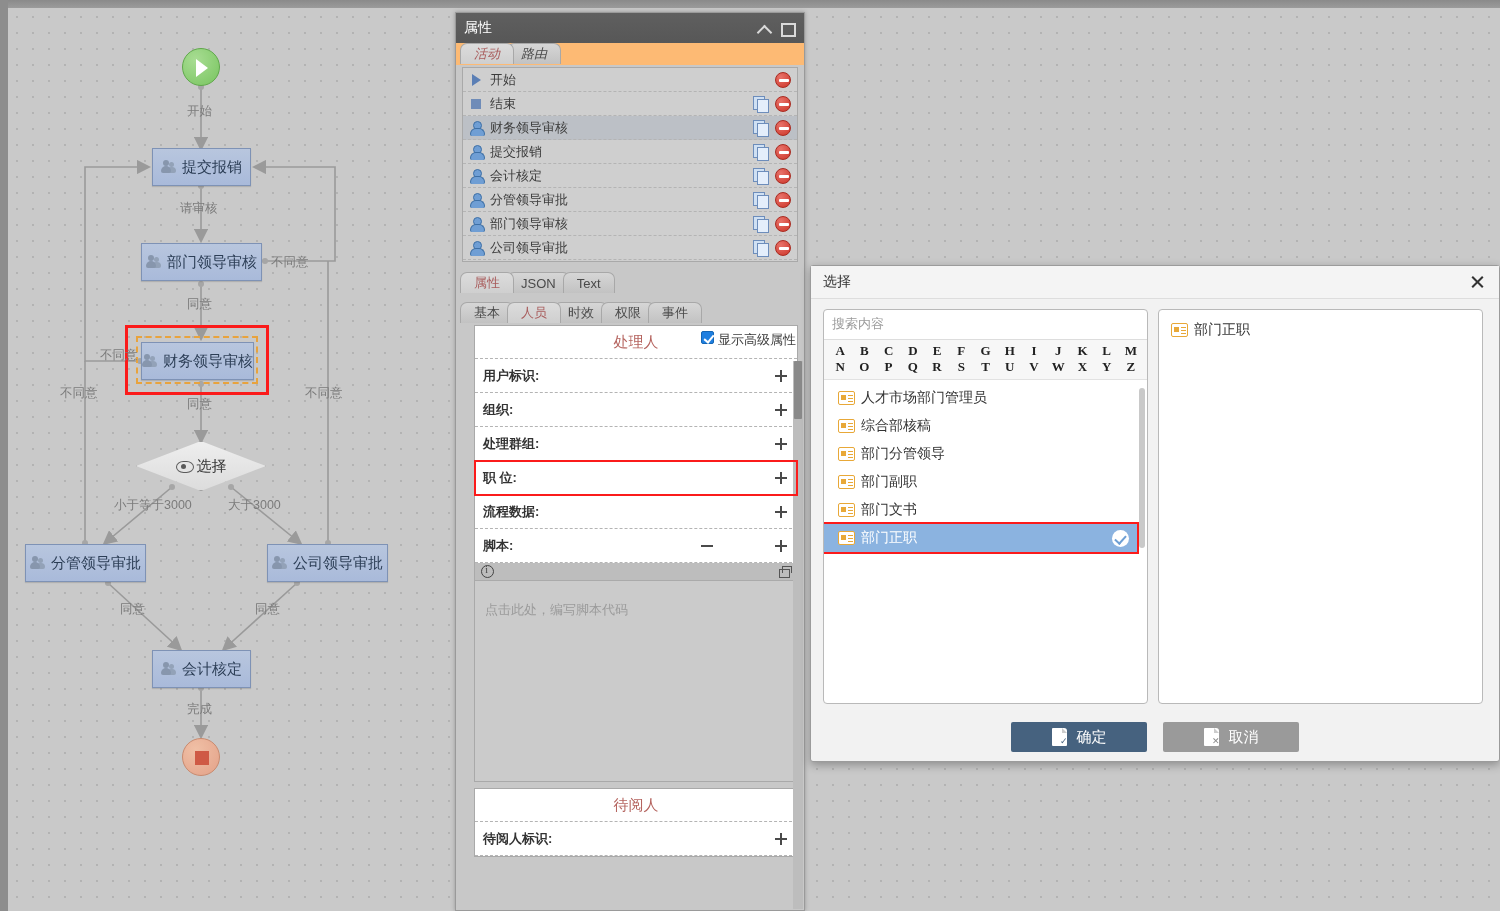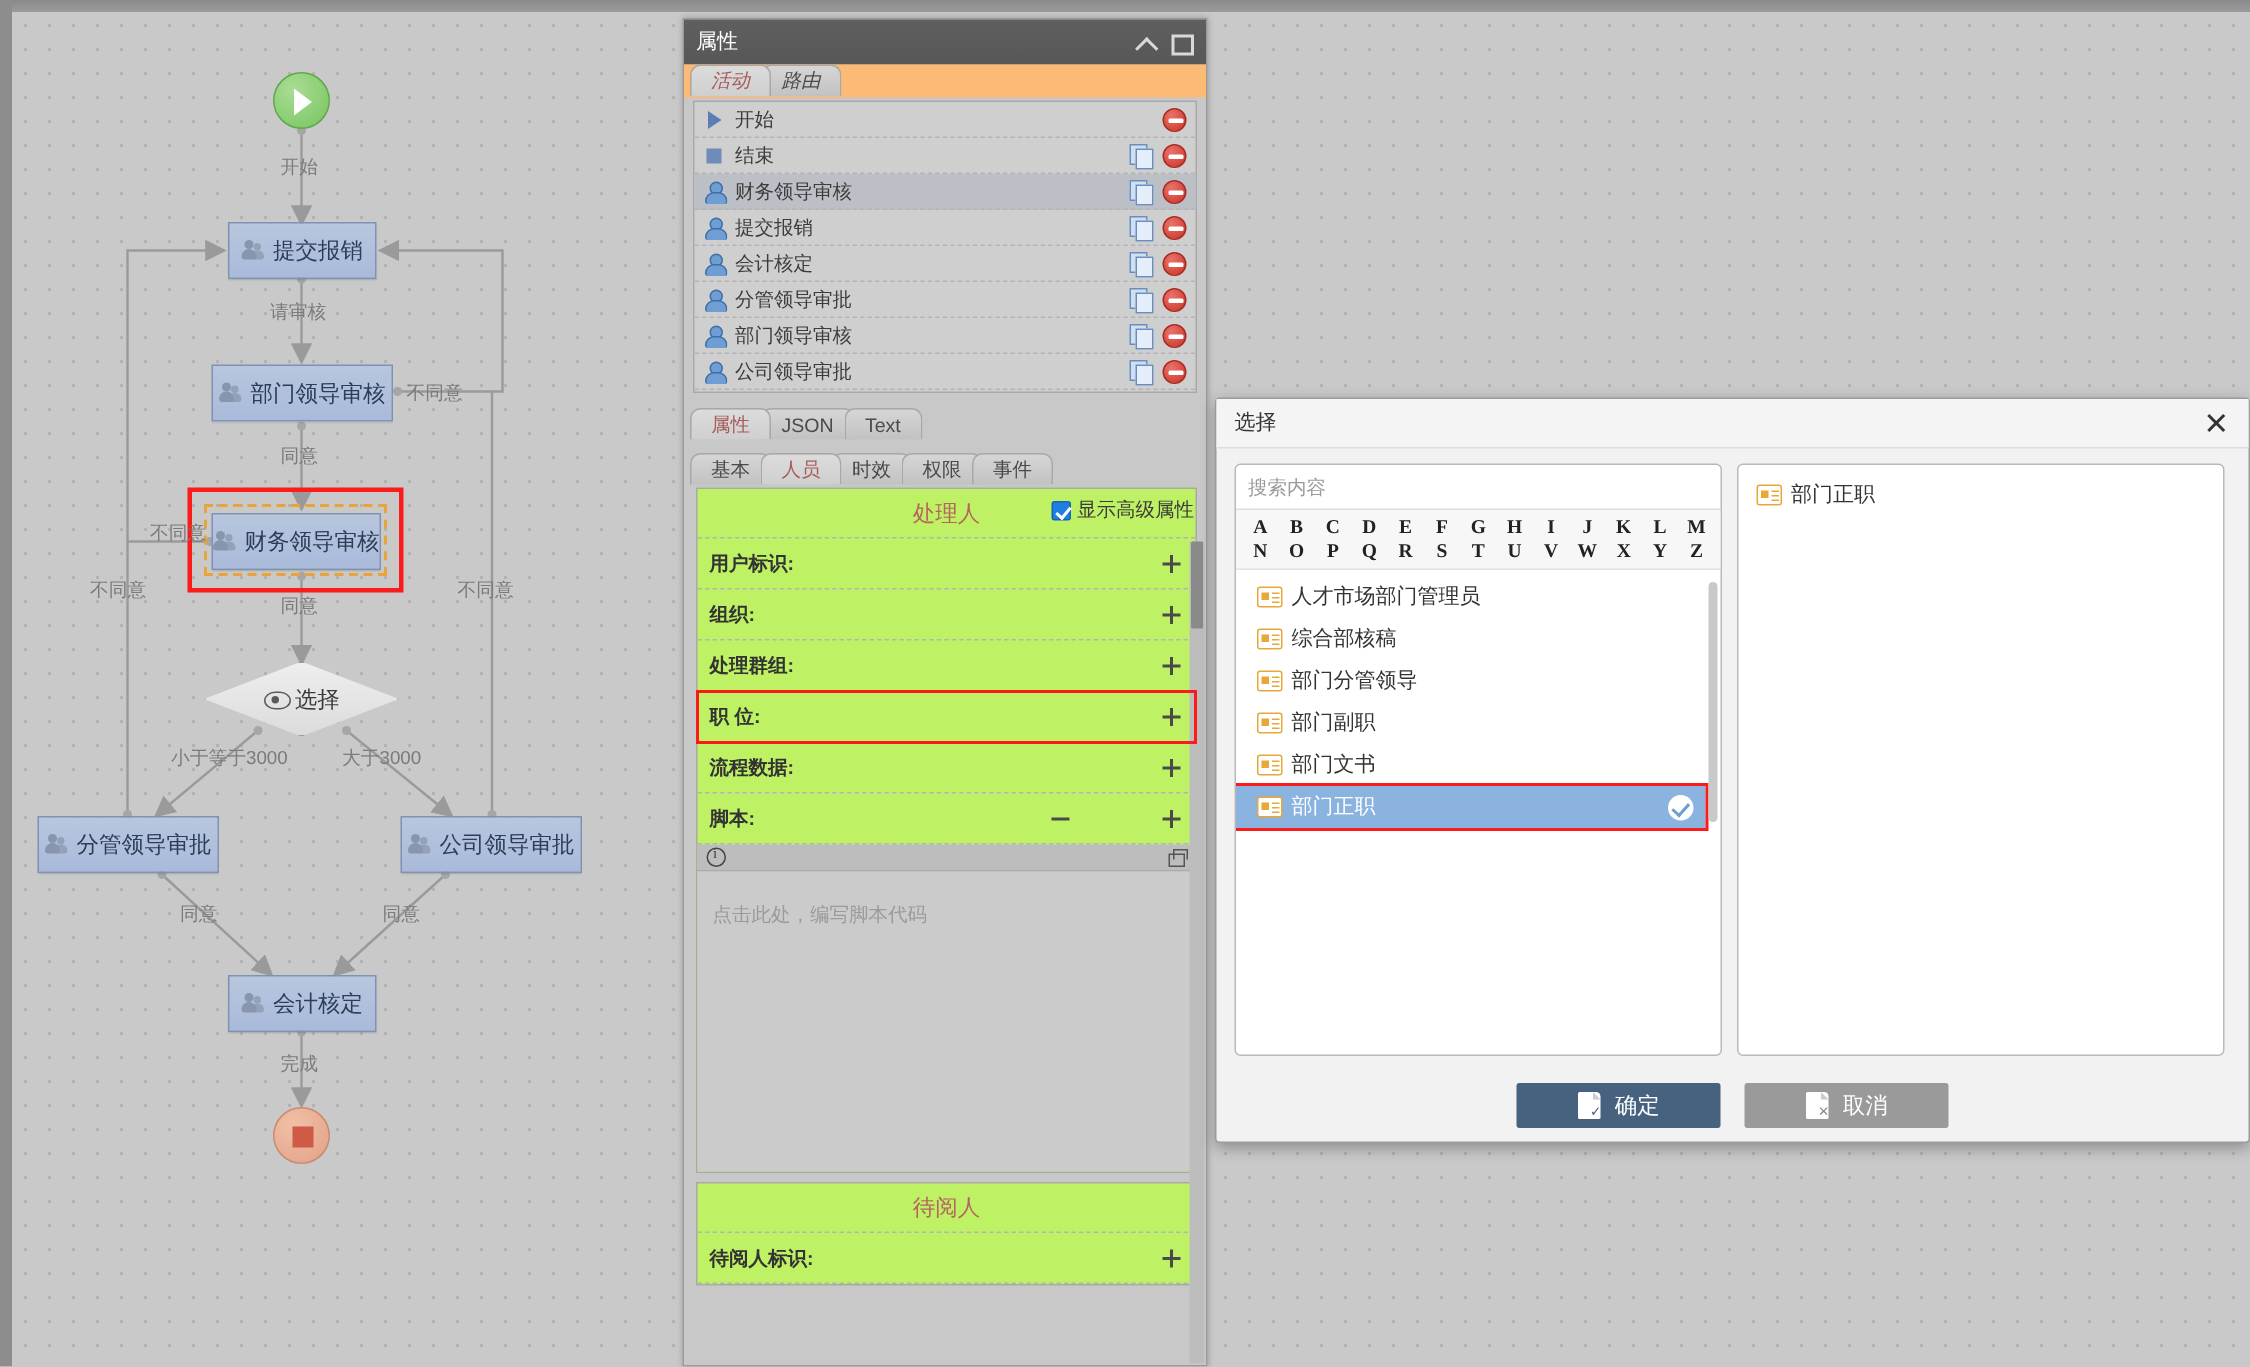--- a/index.html
+++ b/index.html
@@ -106,24 +106,24 @@
   .ai.stop:before{content:"";position:absolute;left:2px;top:3px;width:10px;height:10px;background:#6f8cb8;}
   .ai.user:before{content:"";position:absolute;left:4px;top:1px;width:7px;height:7px;border-radius:50%;background:#6f9ed4;border:1px solid #3d6fa5;}
   .ai.user:after{content:"";position:absolute;left:1px;top:8px;width:13px;height:7px;border-radius:6px 6px 2px 2px;background:#6f9ed4;border:1px solid #3d6fa5;border-bottom:none;}
   .copyic{width:16px;height:16px;position:relative;margin-right:6px;cursor:pointer;}
   .copyic:before{content:"";position:absolute;left:0;top:0;width:10px;height:12px;border:1px solid #6d8dbb;background:#cfe0f3;}
   .copyic:after{content:"";position:absolute;left:4px;top:3px;width:10px;height:12px;border:1px solid #6d8dbb;background:#e4eefb;}
   .delic{width:16px;height:16px;border-radius:50%;background:radial-gradient(circle at 35% 30%,#e8736a,#cc3428);
      border:1px solid #a92a20;position:relative;cursor:pointer;}
   .delic:after{content:"";position:absolute;left:3px;top:6.5px;width:10px;height:3px;background:#fff;border-radius:1px;}
   .subtabrow{ margin-top:6px; padding-left:4px; display:flex; align-items:flex-end; height:22px;}
-  .advchk{position:absolute;right:8px;top:318px;display:flex;align-items:center;gap:4px;font-size:13px;color:#3b3b3b;cursor:pointer;}
+  .advchk{position:absolute;right:8px;top:318px;display:flex;gap:4px;font-size:13px;color:#3b3b3b;cursor:pointer;}
   .cbx{width:13px;height:13px;background:#1f7fe0;border:1px solid #1466b5;position:relative;border-radius:2px;}
   .cbx:after{content:"";position:absolute;left:3.5px;top:1px;width:4px;height:8px;border-right:2px solid #fff;border-bottom:2px solid #fff;transform:rotate(40deg);}
-  .formbox{ margin:2px 6px 0 8px; background:#bef264; border:1px solid #a9a9a9;}
+  .formbox{ margin:2px 6px 0 18px; background:#ffffff; border:1px solid #a9a9a9;}
   .secthead{ text-align:center; color:#b5645f; font-size:15px; padding:7px 0 6px; border-bottom:1px dashed #b4b4b4;}
   .frow{ height:34px; display:flex; align-items:center; padding:0 8px; border-bottom:1px dashed #b4b4b4; font-size:13px; color:#333; font-weight:bold;gap:48px;}
   .frow .lab{flex:1;}
   .plus{ width:16px;height:16px;position:relative;cursor:pointer; }
   .plus:before{content:"";position:absolute;left:7px;top:2px;width:2px;height:12px;background:#4a4a4a;}
   .plus:after{content:"";position:absolute;left:2px;top:7px;width:12px;height:2px;background:#4a4a4a;}
   .minus{ width:16px;height:16px;position:relative;margin-right:10px;cursor:pointer;}
   .minus:after{content:"";position:absolute;left:2px;top:7px;width:12px;height:2px;background:#4a4a4a;}
   .frow.hlred{ outline:2px solid #fb1b1b; outline-offset:-1px; position:relative; z-index:2;}
   .codehdr{ height:18px; background:#bdbdbd; display:flex;align-items:center;padding:0 6px;border-bottom:1px solid #aaa;}
@@ -144,21 +144,21 @@
   #dlg .dhdr{ height:33px; background:#f4f4f4; border-bottom:1px solid #ddd;
      display:flex;align-items:center;padding:0 12px; font-size:14px; color:#333;}
   #dlg .dhdr .sp{flex:1;}
   .closex{ width:20px;height:20px;position:relative;cursor:pointer;}
   .closex:before,.closex:after{content:"";position:absolute;left:3px;top:9px;width:15px;height:2px;background:#333;}
   .closex:before{transform:rotate(45deg);} .closex:after{transform:rotate(-45deg);}
   .dbody{ display:flex; gap:10px; padding:10px 12px 0 12px;}
   .lpane{ width:325px; height:395px; background:#fff; border:1px solid #b9b9b9; border-radius:4px; overflow:hidden; position:relative;}
   .rpane{ width:325px; height:395px; background:#fff; border:1px solid #b9b9b9; border-radius:4px; padding:6px 8px;}
   .srch{ height:30px; border-bottom:1px solid #ddd; display:flex; align-items:center; padding:0 8px;}
-  .srch input{ border:none;outline:none; font-size:13px; color:#b91c1c; width:100%; background:transparent; font-family:Liberation Serif, serif;}
+  .srch input{ border:none;outline:none; font-size:13px; color:#b91c1c; width:100%; background:transparent; font-family:Liberation Mono, monospace;}
   .srch input::placeholder{ color:#9a9a9a;}
   .alpha{ background:#f7f7f7; border-bottom:1px solid #e2e2e2; padding:3px 4px 4px;}
   .alpharow{ display:flex; }
   .alpharow span{ flex:1; text-align:center; font-size:13px; font-weight:bold; color:#222; cursor:pointer; font-family:"Liberation Serif",serif;}
   .optlist{ position:absolute; left:0; right:0; top:74px; bottom:0; overflow:hidden;}
   .opt{ height:28px; display:flex; align-items:center; padding:0 8px 0 14px; font-size:14px; color:#333; gap:6px; cursor:pointer;}
   .opt.sel{ background:#8bb3e0; color:#fff; }
   .opt.sel.hl{ outline:2px solid #fb1b1b; outline-offset:0px; width:calc(100% - 10px);}
   .cardic{ width:17px;height:14px;border:1.5px solid #e8a838;border-radius:2px;background:#fff;position:relative;flex:0 0 auto;}
   .cardic:before{content:"";position:absolute;left:2px;top:2.5px;width:5px;height:5px;background:#e8a838;}

